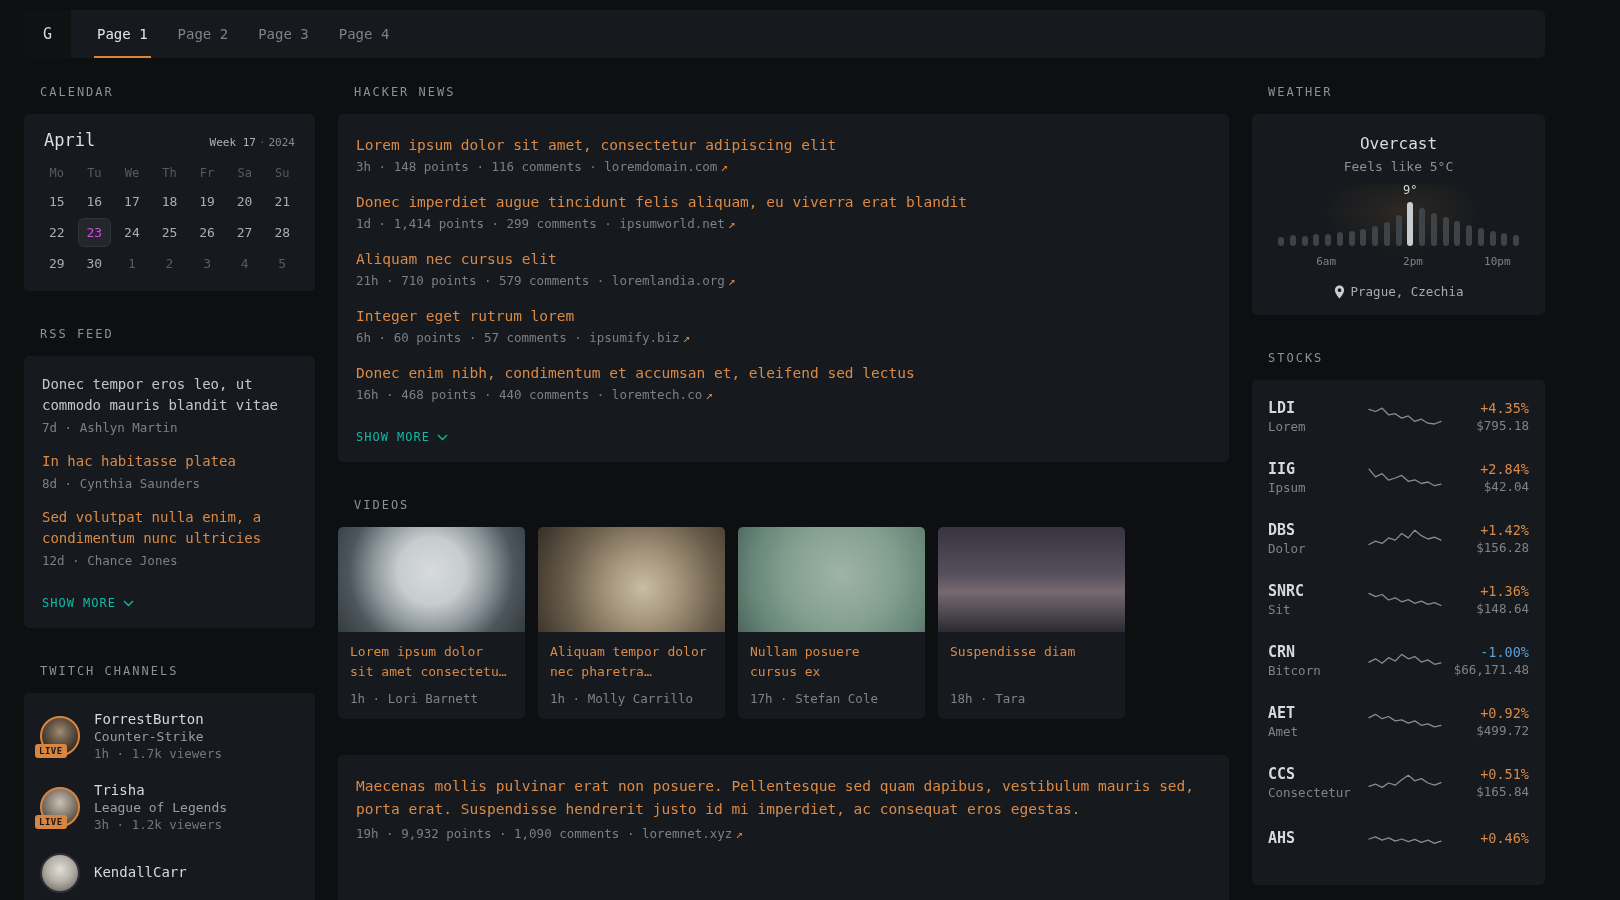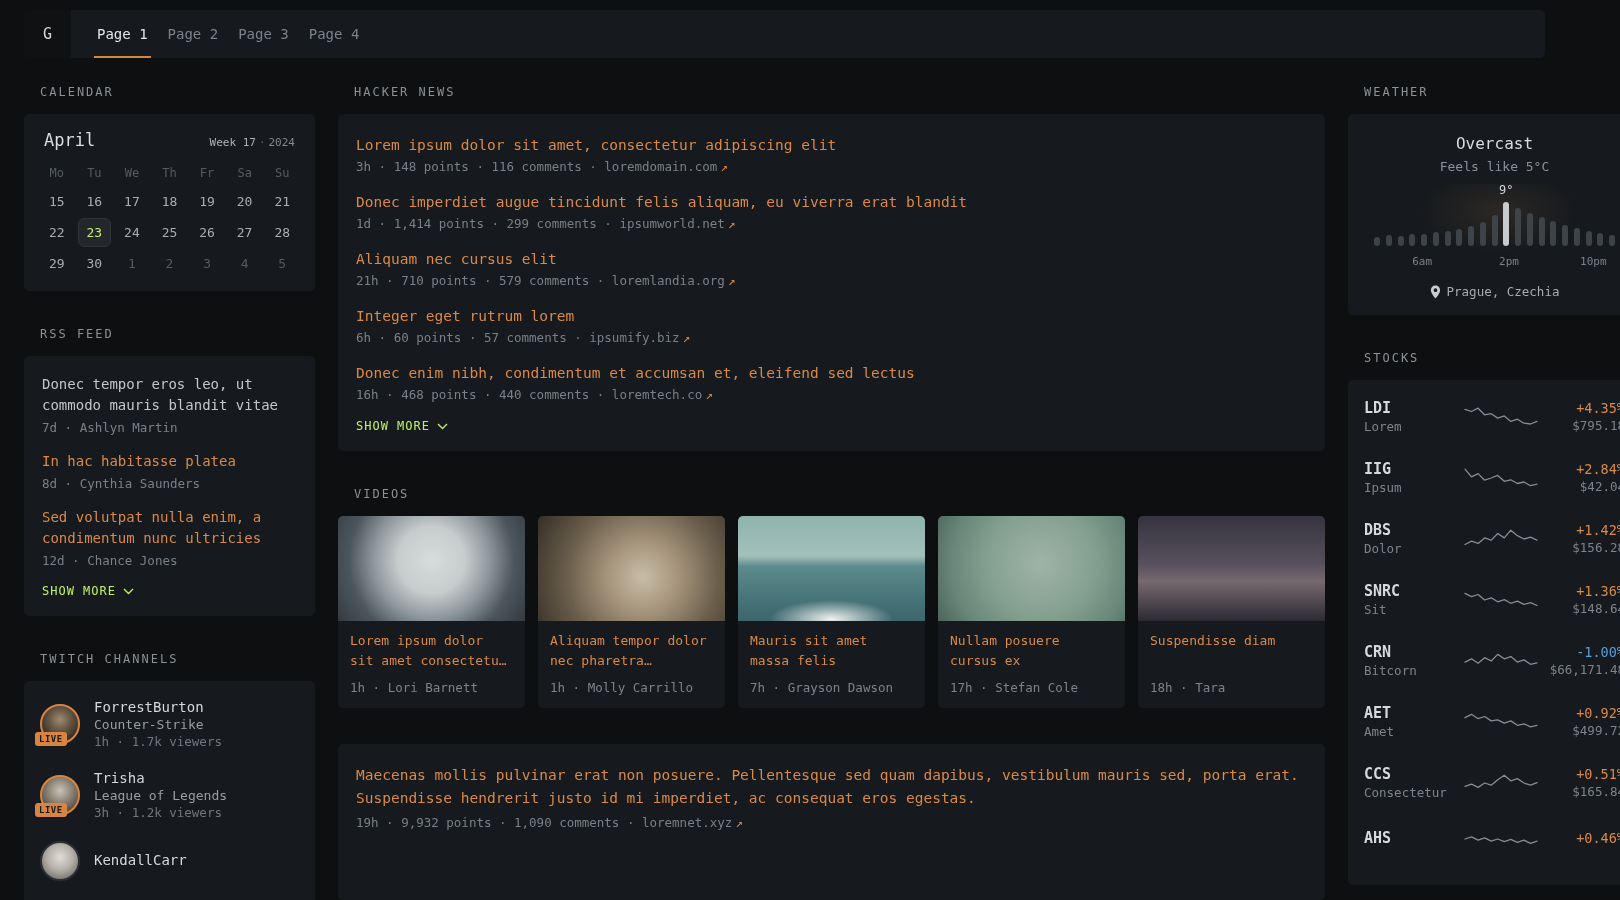--- a/index.html
+++ b/index.html
@@ -17,21 +17,21 @@
   
   .topbar {
     height:48px; background:#16191d; border-radius:5px;
     display:flex; align-items:stretch; margin-bottom:27px;
   }
   .logo {
     width:47px; background:#0f1113; border-radius:5px 0 0 5px;
     display:flex; align-items:center; justify-content:center;
     color:#d6d9db; font-size:15px;
   }
-  .tabs { display:flex; margin-left:23px; gap:14px; }
+  .tabs { display:flex; margin-left:23px; gap:24px; }
   .tab {
     display:flex; align-items:center; padding:0 3px;
     color:#7c8287; font-size:14px; border-bottom:2px solid transparent;
     border-top:2px solid transparent;
   }
   .tab.active { color:#e4e6e8; border-bottom-color:#d98540; }
 
   
   .columns { display:grid; grid-template-columns:291px 1fr 293px; gap:23px; align-items:start; }
 
@@ -50,21 +50,21 @@
   .cal-sep { color:#5d6367; margin:0 3px; }
   .cal-year { color:#84898e; }
   .cal-dow, .cal-days { display:grid; grid-template-columns:repeat(7,1fr); }
   .cal-dow { margin:16px 0 6px; }
   .dow { text-align:center; font-size:12px; color:#565c60; }
   .cal-days .day {
     width:33px; height:29px; margin:1px auto; border-radius:6px;
     display:flex; align-items:center; justify-content:center;
     font-size:13px; color:#a9aeb2;
   }
-  .cal-days .day.today { background:#23272b; border:1px solid #2e3338; color:#bef264; }
+  .cal-days .day.today { background:#23272b; border:1px solid #2e3338; color:#d946ef; }
   .cal-days .day.dim { color:#565c60; }
 
   
   .feed-card { padding:18px; }
   .feed-item { margin-bottom:16px; }
   .feed-item:last-of-type { margin-bottom:0; }
   .feed-title { color:#da8a47; font-size:14px; line-height:21px; }
   .feed-title.muted { color:#c3c7ca; }
   .feed-meta { color:#7a8085; font-size:12.5px; margin-top:4px; }
   .ext { color:#da8a47; margin-left:3px; }
@@ -72,22 +72,22 @@
   .hn-card { padding:20px 18px 18px; }
   .hn-card .feed-item { margin-bottom:17px; }
   .hn-card .feed-title { font-size:14.5px; line-height:22px; }
   .hn-card .feed-meta { margin-top:3px; }
 
   .sub-card { padding:20px 18px 70px; }
   .sub-card .feed-title { font-size:14.5px; line-height:23px; }
   .sub-card .feed-meta { margin-top:5px; }
 
   .show-more {
-    display:flex; align-items:center; gap:7px; margin-top:16px;
-    color:#bef264; font-size:12px; letter-spacing:1px; cursor:pointer;
+    display:flex; align-items:center; gap:7px; margin-top:28px;
+    color:#14b8a6; font-size:12px; letter-spacing:1px; cursor:pointer;
   }
 
   
   .tw-card { padding:18px 16px 60px; }
   .t-row { display:flex; align-items:center; gap:14px; margin-bottom:21px; }
   .t-avatar {
     width:40px; height:40px; border-radius:50%; position:relative; flex-shrink:0;
     border:2px solid #2c3034;
   }
   .t-avatar.live { border-color:#d98540; }
@@ -382,27 +382,20 @@
             </a>
 
             <a class="v-card">
               <span class="v-thumb thumb-1" style="display:block"></span>
               <span class="v-body" style="display:block">
                 <span class="v-title" style="display:block">Aliquam tempor dolor nec pharetra…</span>
                 <span class="v-meta" style="display:block">1h · Molly Carrillo</span>
               </span>
             </a>
 
-            <a class="v-card">
-              <span class="v-thumb thumb-2" style="display:block"></span>
-              <span class="v-body" style="display:block">
-                <span class="v-title" style="display:block">Mauris sit amet massa felis</span>
-                <span class="v-meta" style="display:block">7h · Grayson Dawson</span>
-              </span>
-            </a>
 
             <a class="v-card">
               <span class="v-thumb thumb-3" style="display:block"></span>
               <span class="v-body" style="display:block">
                 <span class="v-title" style="display:block">Nullam posuere cursus ex</span>
                 <span class="v-meta" style="display:block">17h · Stefan Cole</span>
               </span>
             </a>
 
             <a class="v-card">

